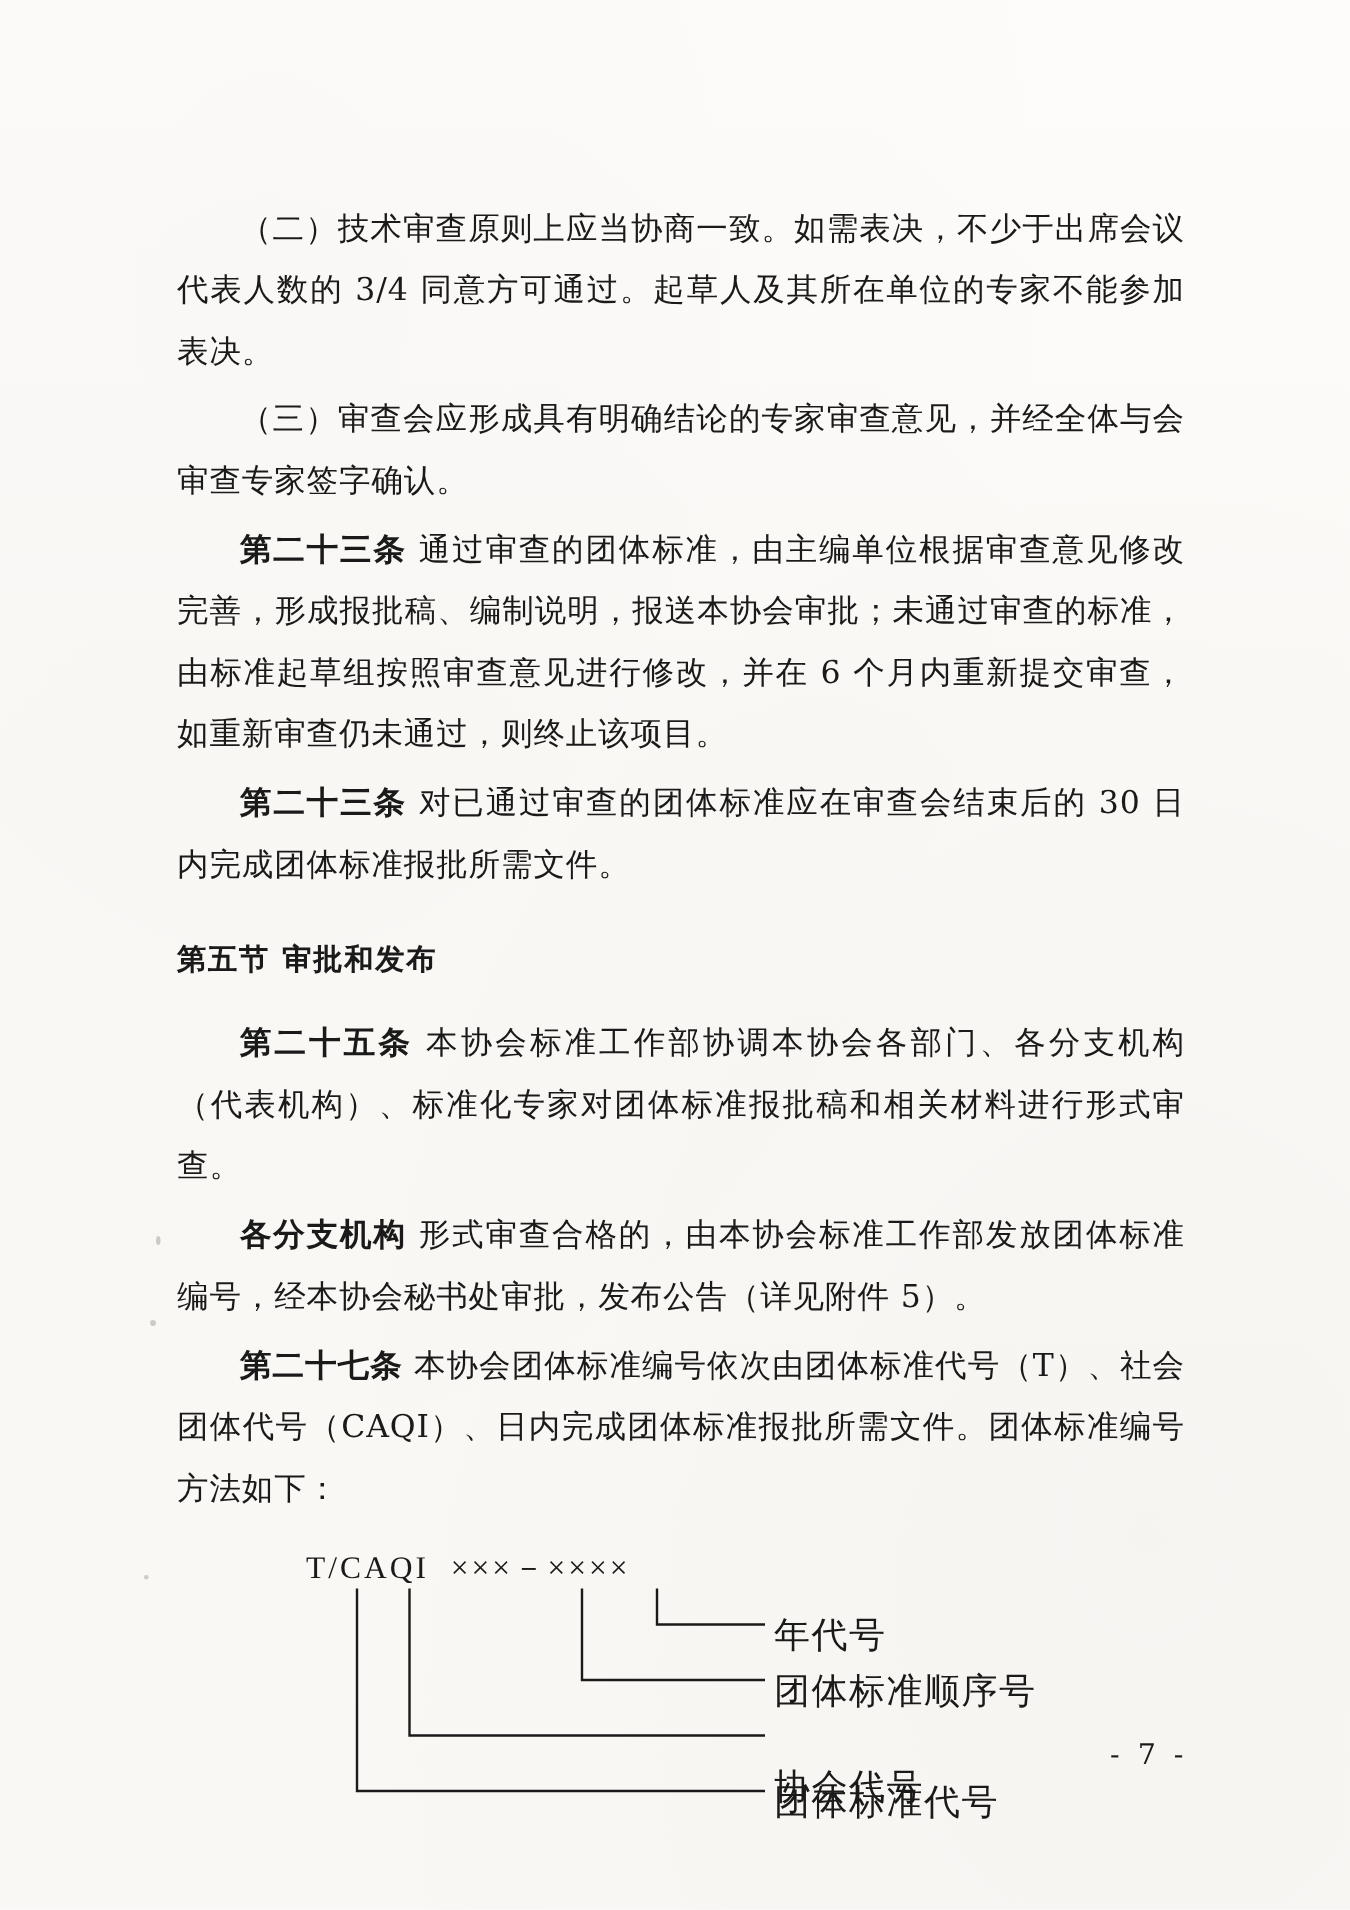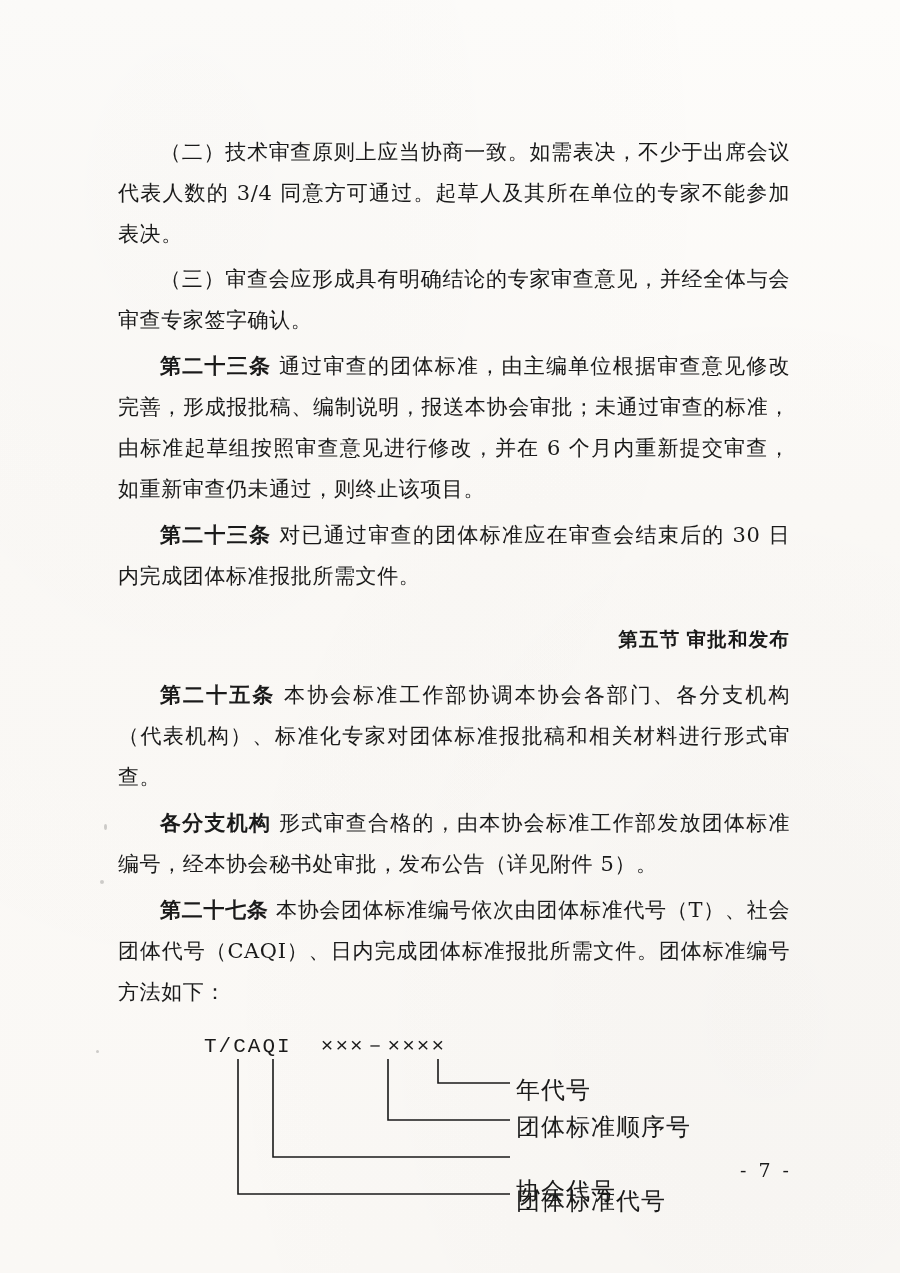--- a/index.html
+++ b/index.html
@@ -45,34 +45,33 @@
     text-indent: 2em;
   }
   p.para .bold {
     font-weight: bold;
   }
   .section-heading {
     margin: 22px 0 14px 0;
     font-size: 19.5px;
     line-height: 41px;
     font-weight: bold;
-    text-align: right;
+    text-align: left;
     letter-spacing: 1.2px;
-    font-family: Liberation Serif, serif;
   }
   .diagram {
     position: relative;
     height: 196px;
     margin: 18px 0 12px 0;
   }
   .diagram-code {
     position: absolute;
     left: 86px;
     top: 0;
-    font-family: Liberation Mono, monospace;
+    font-family: Liberation Serif, serif;
     font-size: 21px;
     letter-spacing: 2px;
     white-space: pre;
   }
   .diagram svg {
     position: absolute;
     left: 0;
     top: 0;
   }
   .diagram-label {

